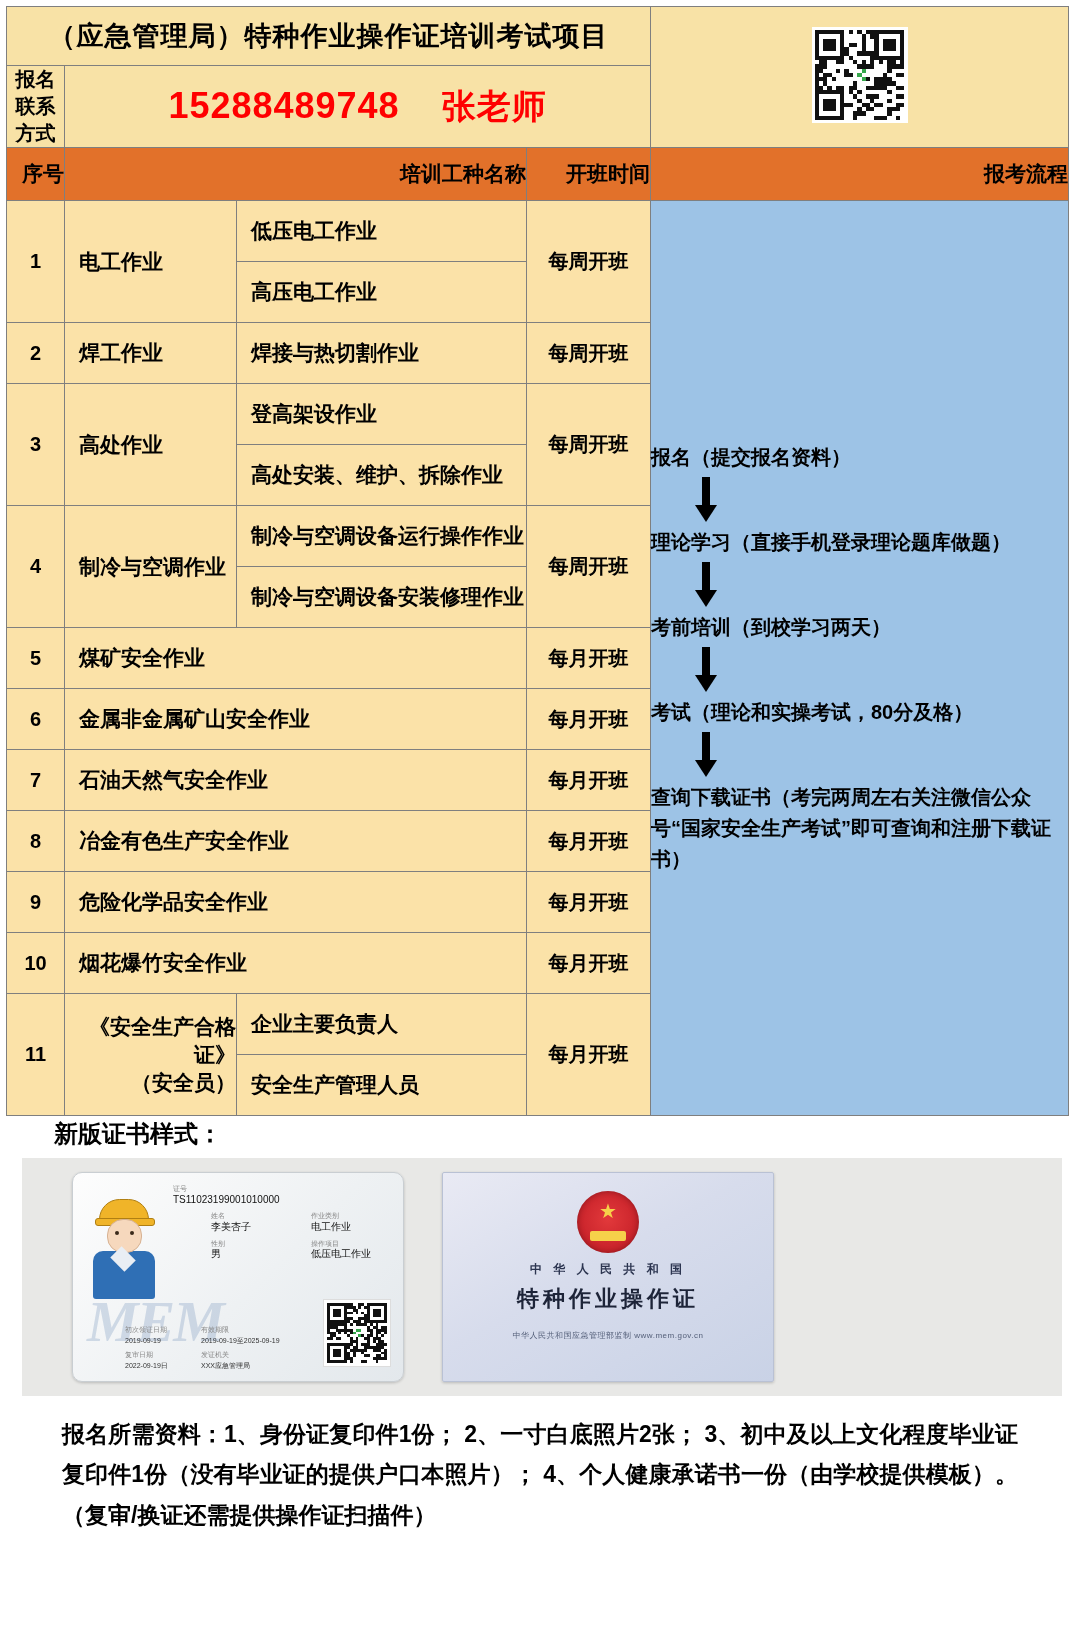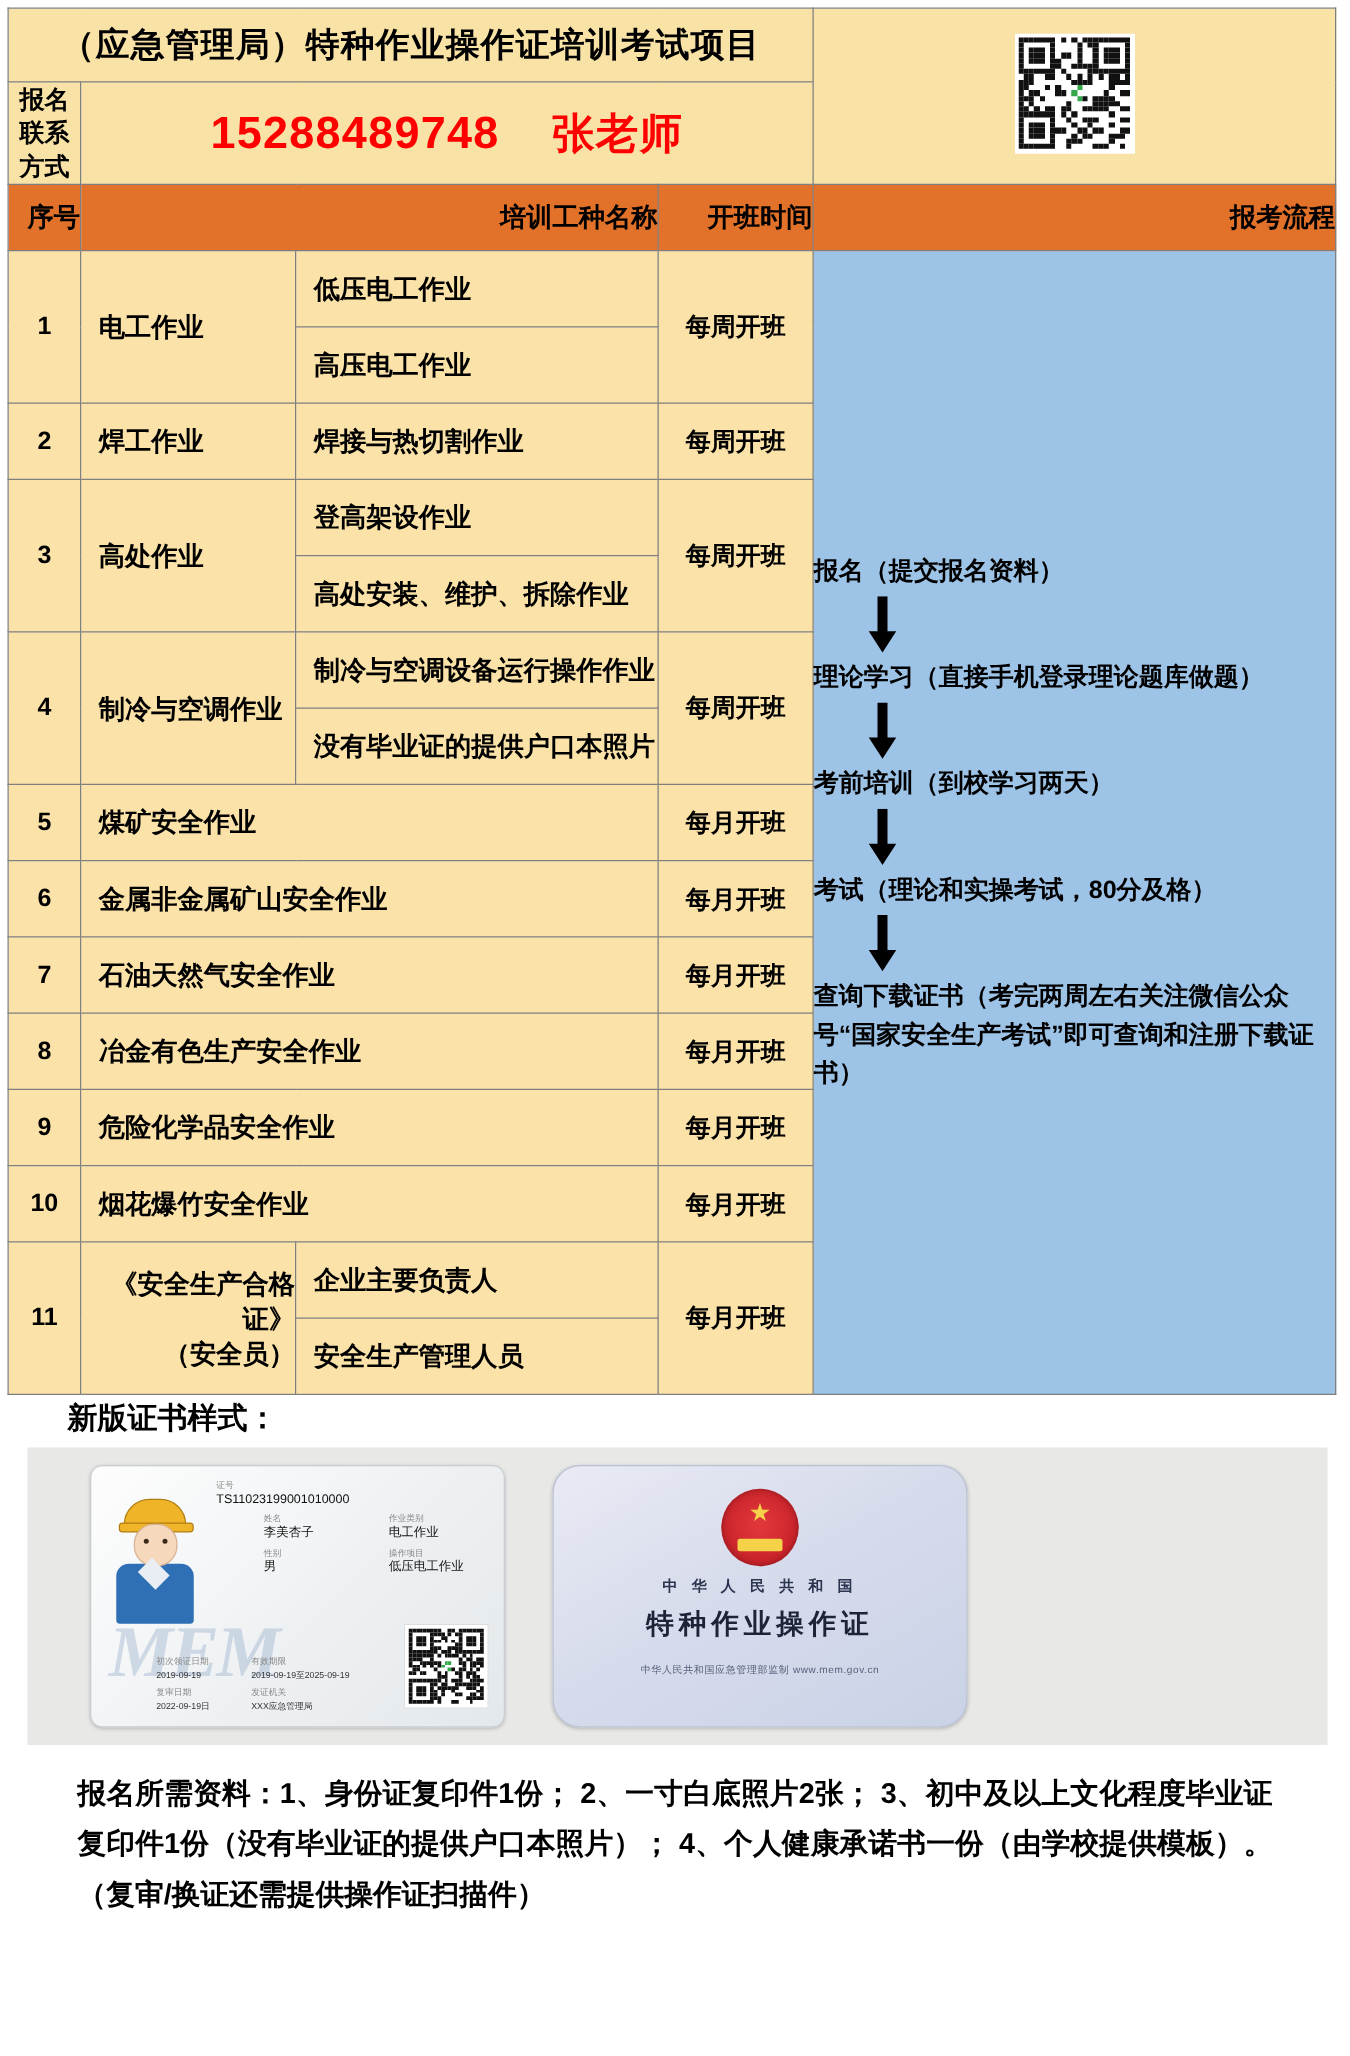--- a/index.html
+++ b/index.html
@@ -225,21 +225,21 @@
     border: 1px solid #ddd;
   }
   .card-b {
     position: absolute;
     left: 420px;
     top: 14px;
     width: 330px;
     height: 208px;
     background: linear-gradient(150deg,#e9eaf4 0%,#d7dcec 45%,#c9d2e6 100%);
     border: 1px solid #b9c1d4;
-    border-radius: 22px;
+    border-radius: 2px;
     box-shadow: 0 1px 3px rgba(0,0,0,.2);
     overflow: hidden;
     text-align: center;
   }
   .emblem {
     margin: 18px auto 8px auto;
     width: 62px;
     height: 62px;
     border-radius: 50%;
     background: radial-gradient(circle at 50% 45%, #e2393b 0%, #c8222a 70%, #a4161d 100%);
@@ -825,21 +825,21 @@
           <td class="cell sub">高处安装、维护、拆除作业</td>
         </tr>
 
         <tr>
           <td class="cell idx" rowspan="2">4</td>
           <td class="cell name" rowspan="2">制冷与空调作业</td>
           <td class="cell sub">制冷与空调设备运行操作作业</td>
           <td class="cell time" rowspan="2">每周开班</td>
         </tr>
         <tr>
-          <td class="cell sub">没有毕业证的提供户口本照片</td>
+          <td class="cell sub">制冷与空调设备安装修理作业</td>
         </tr>
 
         <tr>
           <td class="cell idx">5</td>
           <td class="cell name" colspan="2">煤矿安全作业</td>
           <td class="cell time">每月开班</td>
         </tr>
         <tr>
           <td class="cell idx">6</td>
           <td class="cell name" colspan="2">金属非金属矿山安全作业</td>

